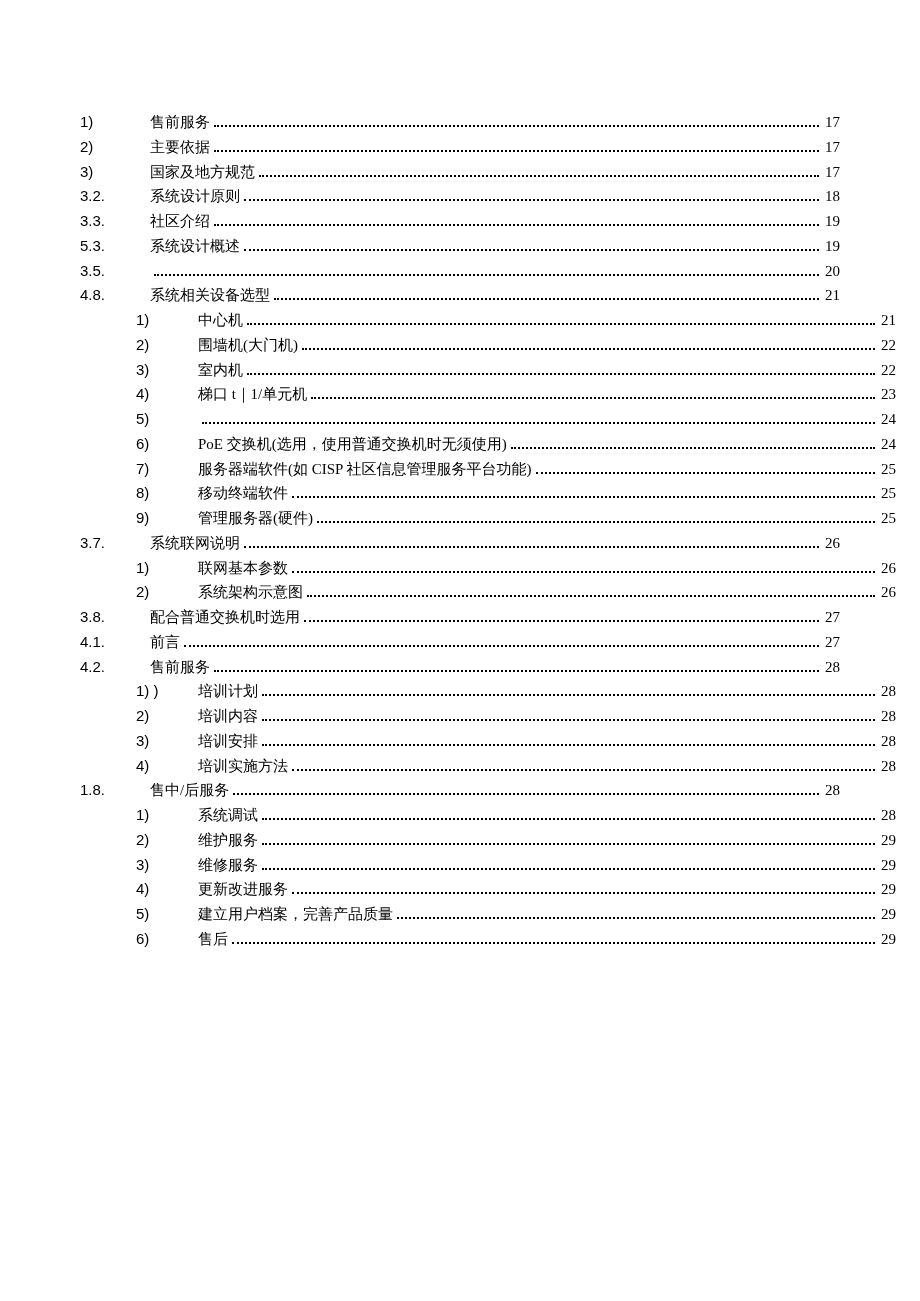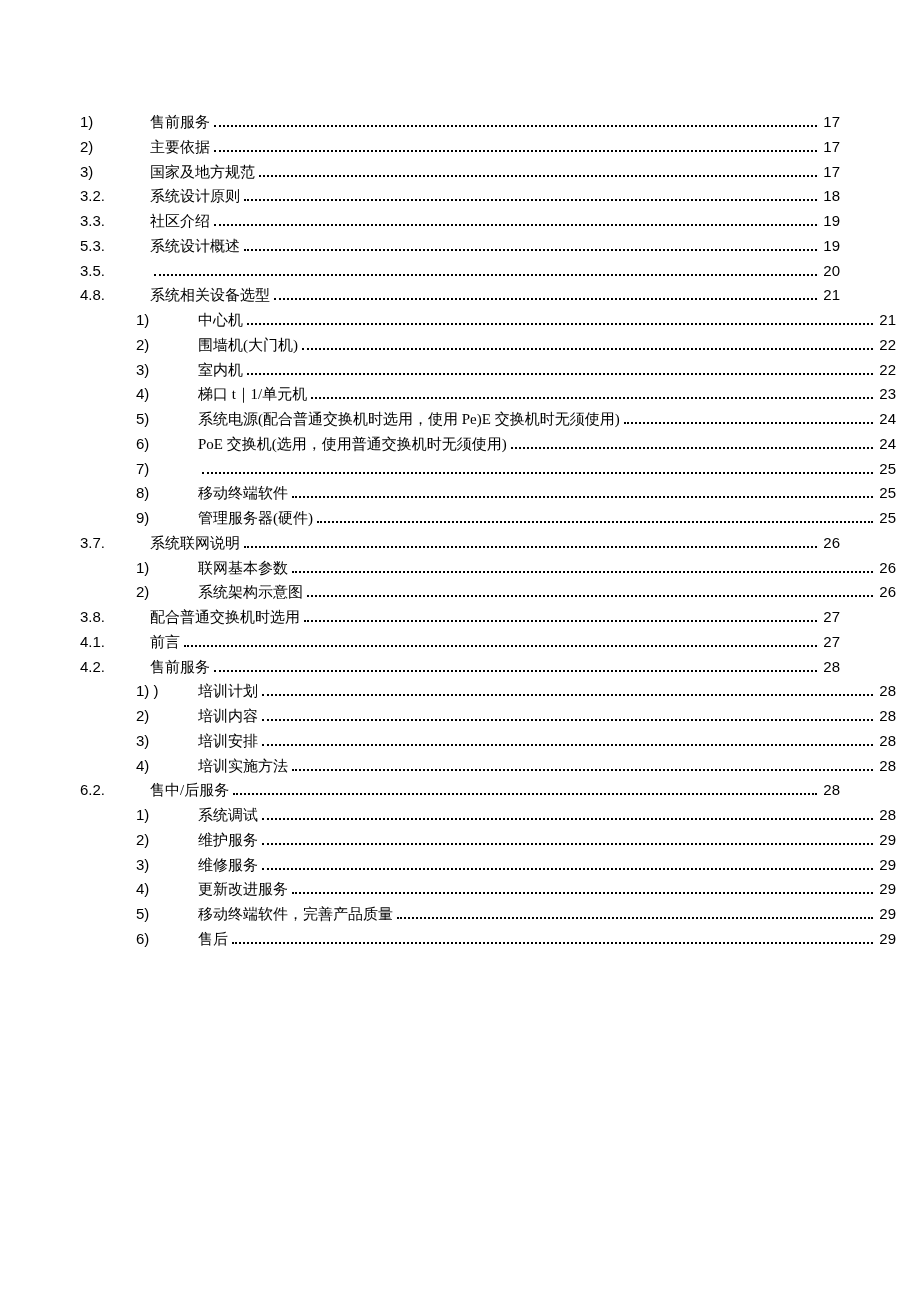--- a/index.html
+++ b/index.html
@@ -38,21 +38,21 @@
     flex: 0 0 auto;
   }
   .toc-row .dots {
     flex: 1 1 auto;
     border-bottom: 2px dotted #000;
     margin: 0 4px 4px 4px;
     height: 0.6em;
   }
   .toc-row .page-num {
     flex: 0 0 auto;
-    font-family: Liberation Sans, sans-serif;
+    font-family: Liberation Serif, serif;
     padding-left: 2px;
   }
   
   .lvl0 { padding-left: 0; }
   .lvl1 { padding-left: 56px; }
   .lvl0 .num { min-width: 58px; }
   .lvl1 .num { min-width: 50px; }
 </style>
 </head>
 <body>
@@ -125,32 +125,32 @@
         <span class="page-num">22</span>
       </div>
       <div class="toc-row lvl1">
         <span class="num">4)</span>
         <span class="title">梯口 t｜1/单元机</span>
         <span class="dots"></span>
         <span class="page-num">23</span>
       </div>
       <div class="toc-row lvl1">
         <span class="num">5)</span>
-        <span class="title">系统电源(配合普通交换机时选用，使用 Pe)E 交换机时无须使用)</span>
         <span class="dots"></span>
         <span class="page-num">24</span>
       </div>
       <div class="toc-row lvl1">
         <span class="num">6)</span>
         <span class="title">PoE 交换机(选用，使用普通交换机时无须使用)</span>
         <span class="dots"></span>
         <span class="page-num">24</span>
       </div>
       <div class="toc-row lvl1">
         <span class="num">7)</span>
+        <span class="title">服务器端软件(如 CISP 社区信息管理服务平台功能)</span>
         <span class="dots"></span>
         <span class="page-num">25</span>
       </div>
       <div class="toc-row lvl1">
         <span class="num">8)</span>
         <span class="title">移动终端软件</span>
         <span class="dots"></span>
         <span class="page-num">25</span>
       </div>
       <div class="toc-row lvl1">
@@ -213,21 +213,21 @@
         <span class="dots"></span>
         <span class="page-num">28</span>
       </div>
       <div class="toc-row lvl1">
         <span class="num">4)</span>
         <span class="title">培训实施方法</span>
         <span class="dots"></span>
         <span class="page-num">28</span>
       </div>
       <div class="toc-row lvl0">
-        <span class="num">6.2.</span>
+        <span class="num">1.8.</span>
         <span class="title">售中/后服务</span>
         <span class="dots"></span>
         <span class="page-num">28</span>
       </div>
       <div class="toc-row lvl1">
         <span class="num">1)</span>
         <span class="title">系统调试</span>
         <span class="dots"></span>
         <span class="page-num">28</span>
       </div>
@@ -244,21 +244,21 @@
         <span class="page-num">29</span>
       </div>
       <div class="toc-row lvl1">
         <span class="num">4)</span>
         <span class="title">更新改进服务</span>
         <span class="dots"></span>
         <span class="page-num">29</span>
       </div>
       <div class="toc-row lvl1">
         <span class="num">5)</span>
-        <span class="title">移动终端软件，完善产品质量</span>
+        <span class="title">建立用户档案，完善产品质量</span>
         <span class="dots"></span>
         <span class="page-num">29</span>
       </div>
       <div class="toc-row lvl1">
         <span class="num">6)</span>
         <span class="title">售后</span>
         <span class="dots"></span>
         <span class="page-num">29</span>
       </div>
     </div>

